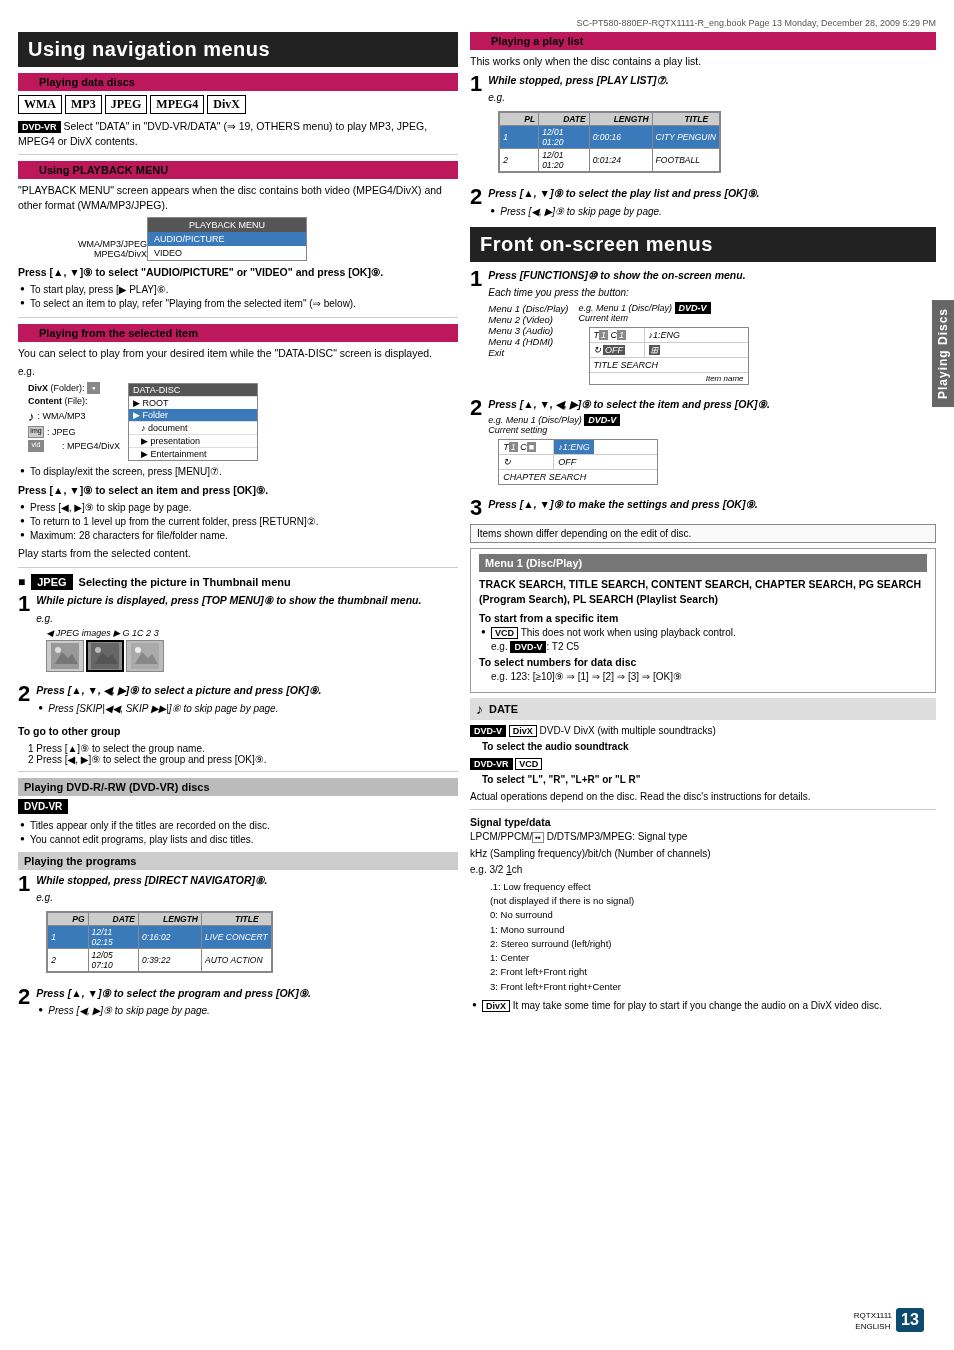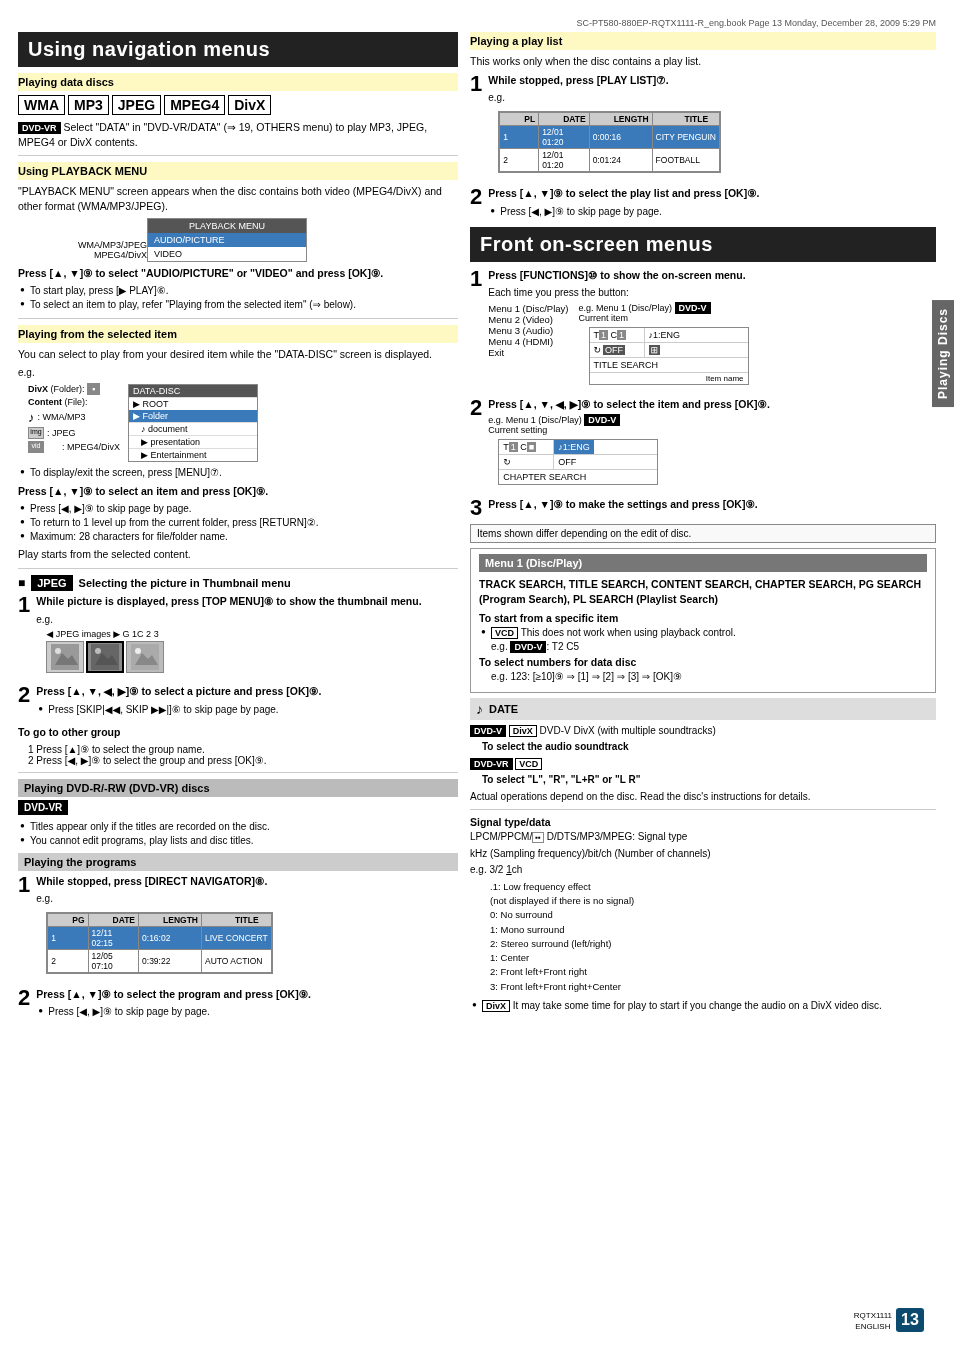--- a/index.html
+++ b/index.html
@@ -67,39 +67,40 @@
       font-weight: bold;
       background: #222;
       color: #fff;
       padding: 6px 10px;
       margin-bottom: 6px;
       letter-spacing: 0.5px;
     }
 
     
     .subsection-header {
-      background: #fef9c3;
+      background: #be185d;
       color: #000;
       font-weight: bold;
       font-size: 11px;
-      padding: 3px 0;
+      padding: 3px 21px;
       margin-bottom: 4px;
     }
 
     
     .tag-row {
       display: flex;
       gap: 3px;
       margin-bottom: 5px;
     }
     .tag {
       border: 1.5px solid #000;
       padding: 1px 5px;
-      font-size: 14px;
-      font-weight: bold;
+      font-size: 12px;
+      font-weight: bold;
+      font-family: Liberation Serif, serif;
     }
     .tag-filled {
       background: #000;
       color: #fff;
       border: 1.5px solid #000;
       padding: 1px 5px;
       font-size: 10px;
       font-weight: bold;
     }
 
@@ -132,20 +133,21 @@
     
     .step-num {
       font-size: 22px;
       font-weight: bold;
       float: left;
       margin-right: 6px;
       line-height: 1;
     }
     .step-content {
       overflow: hidden;
+      font-style: italic;
     }
     .step-row {
       margin-bottom: 8px;
       clear: both;
     }
 
     
     .playback-menu-diagram {
       border: 1px solid #888;
       width: 160px;

